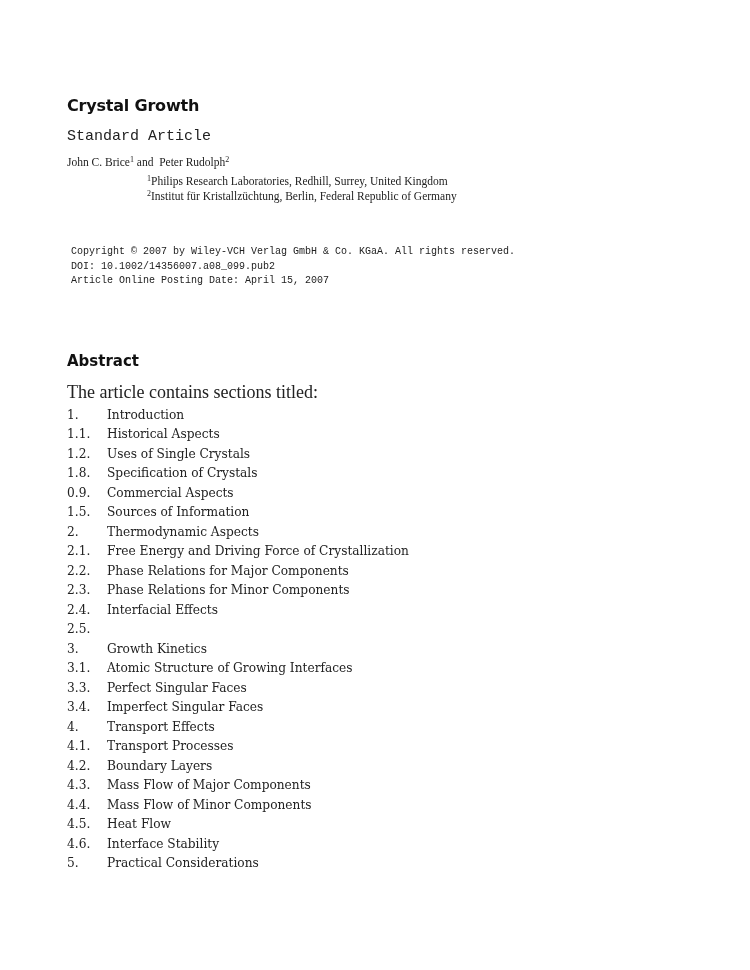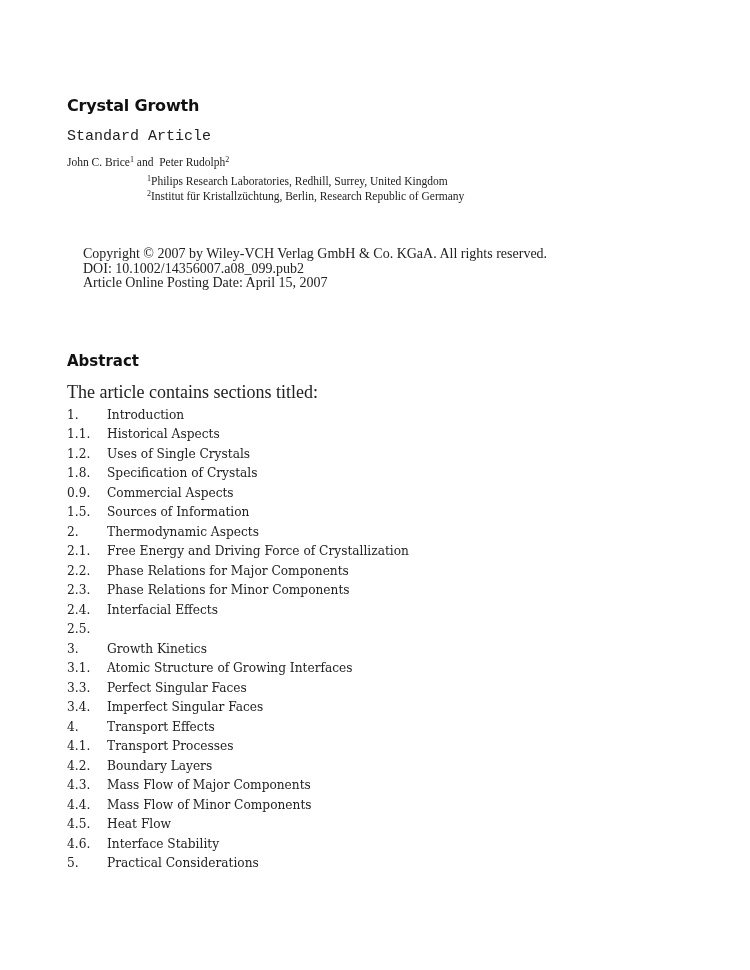--- a/index.html
+++ b/index.html
@@ -60,23 +60,23 @@
       font-family: "Liberation Serif", serif;
       font-size: 11.5px;
       color: #222;
       white-space: nowrap;
       margin-left: 12px;
     }
     .affil1 { top: 175px; }
     .affil2 { top: 190px; }
     .meta {
       position: absolute;
-      left: 16px;
-      font-family: Liberation Serif, serif;
-      font-size: 14px;
+      left: 4px;
+      font-family: Liberation Mono, monospace;
+      font-size: 10px;
       color: #222;
       white-space: nowrap;
     }
     .meta1 { top: 246px; }
     .meta2 { top: 261px; }
     .meta3 { top: 275px; }
     .abstract-heading {
       position: absolute;
       top: 352px;
       left: 0;
@@ -128,21 +128,21 @@
   <div class="subtitle">Standard Article</div>
 
   <div class="authors">
     <span>John C. Brice</span><sup>1</sup><span style="white-space:pre"> and  </span><span>Peter Rudolph</span><sup>2</sup>
   </div>
 
   <div class="affil affil1">
     <sup>1</sup><span>Philips Research Laboratories, Redhill, Surrey, United Kingdom</span>
   </div>
   <div class="affil affil2">
-    <sup>2</sup><span>Institut für Kristallzüchtung, Berlin, Research Republic of Germany</span>
+    <sup>2</sup><span>Institut für Kristallzüchtung, Berlin, Federal Republic of Germany</span>
   </div>
 
   <div class="meta meta1">Copyright © 2007 by Wiley-VCH Verlag GmbH &amp; Co. KGaA. All rights reserved.</div>
   <div class="meta meta2">DOI: 10.1002/14356007.a08_099.pub2</div>
   <div class="meta meta3">Article Online Posting Date: April 15, 2007</div>
 
   <div class="abstract-heading">Abstract</div>
   <div class="abstract-intro">The article contains sections titled:</div>
 
   <ul class="toc">

